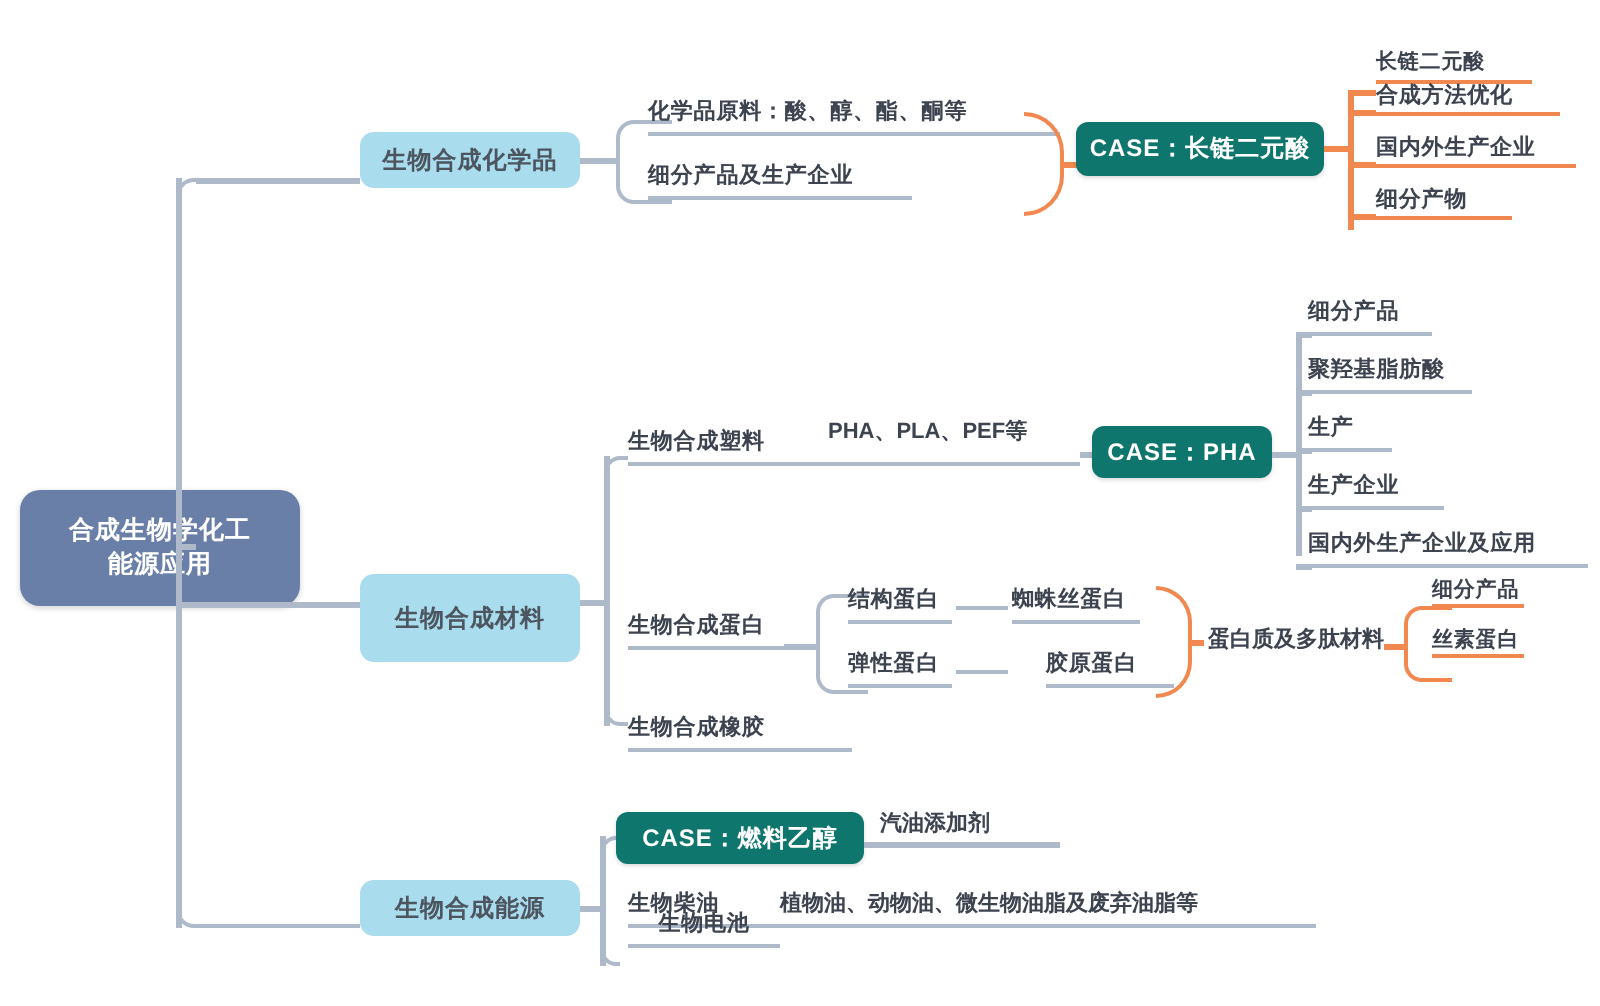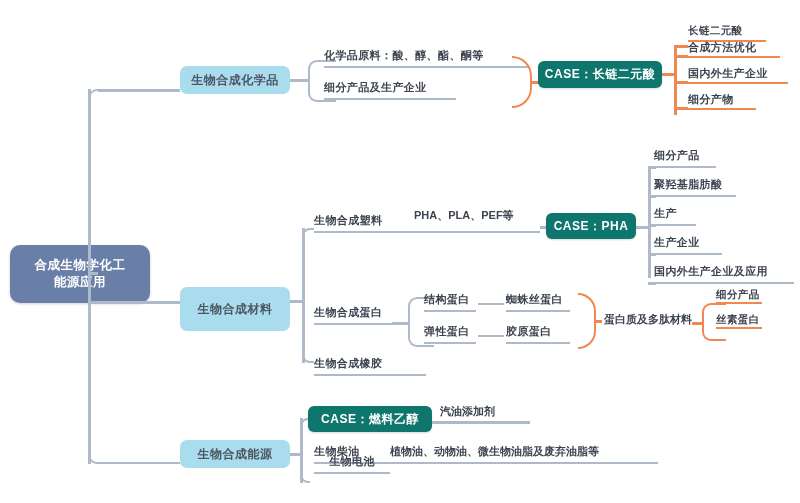--- a/index.html
+++ b/index.html
@@ -190,21 +190,21 @@
   </div>
   <div class="abs ln hline" style="left:478px;top:303px;width:26px;height:2px;"></div>
   <div class="abs leaf" style="left:506px;top:294px;width:64px;height:18px;">
     <span>蜘蛛丝蛋白</span>
   </div>
 
   <div class="abs leaf" style="left:424px;top:326px;width:52px;height:18px;">
     <span>弹性蛋白</span>
   </div>
   <div class="abs ln hline" style="left:478px;top:335px;width:26px;height:2px;"></div>
-  <div class="abs leaf" style="left:506px;top:326px;width:64px;height:18px;">
+  <div class="abs leaf" style="left:523px;top:326px;width:64px;height:18px;">
     <span>胶原蛋白</span>
   </div>
 
   <div class="abs bracket" style="left:578px;top:293px;width:18px;height:56px;"></div>
   <div class="abs ln-o bracket-nub" style="left:594px;top:320px;width:8px;height:2.5px;"></div>
 
   <div class="abs" style="left:604px;top:312px;color:#3d4450;font-size:11px;font-weight:bold;white-space:nowrap;">
     <span>蛋白质及多肽材料</span>
   </div>
 

